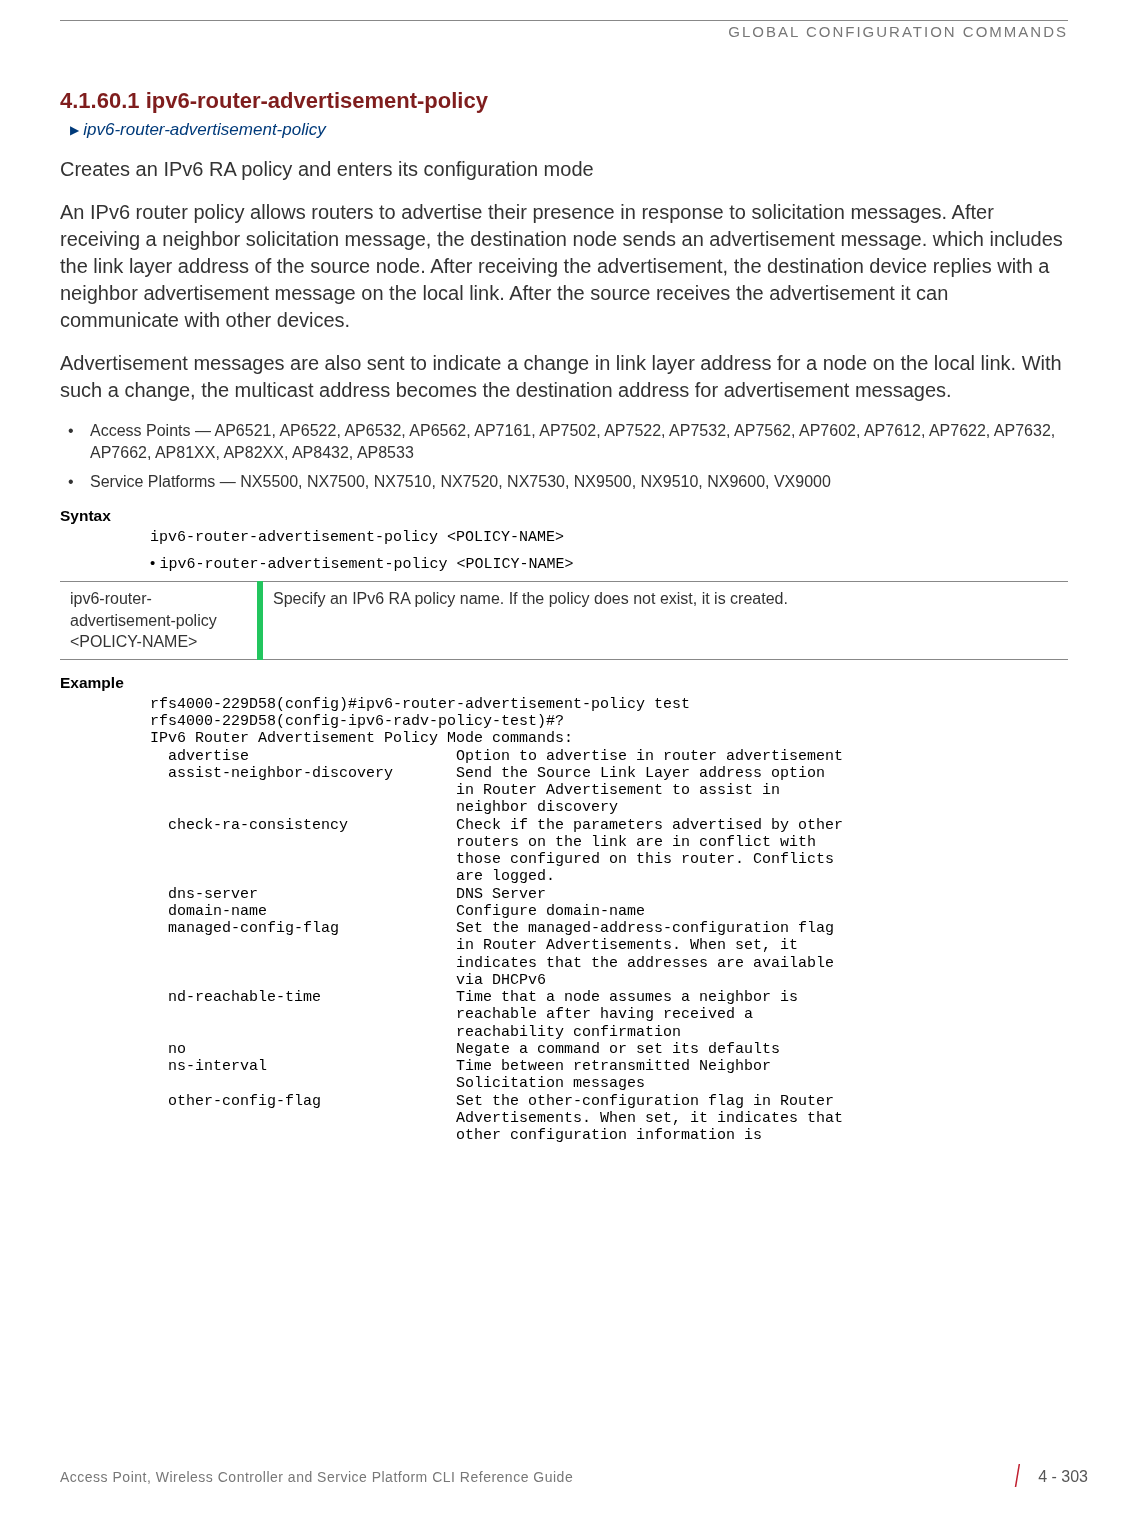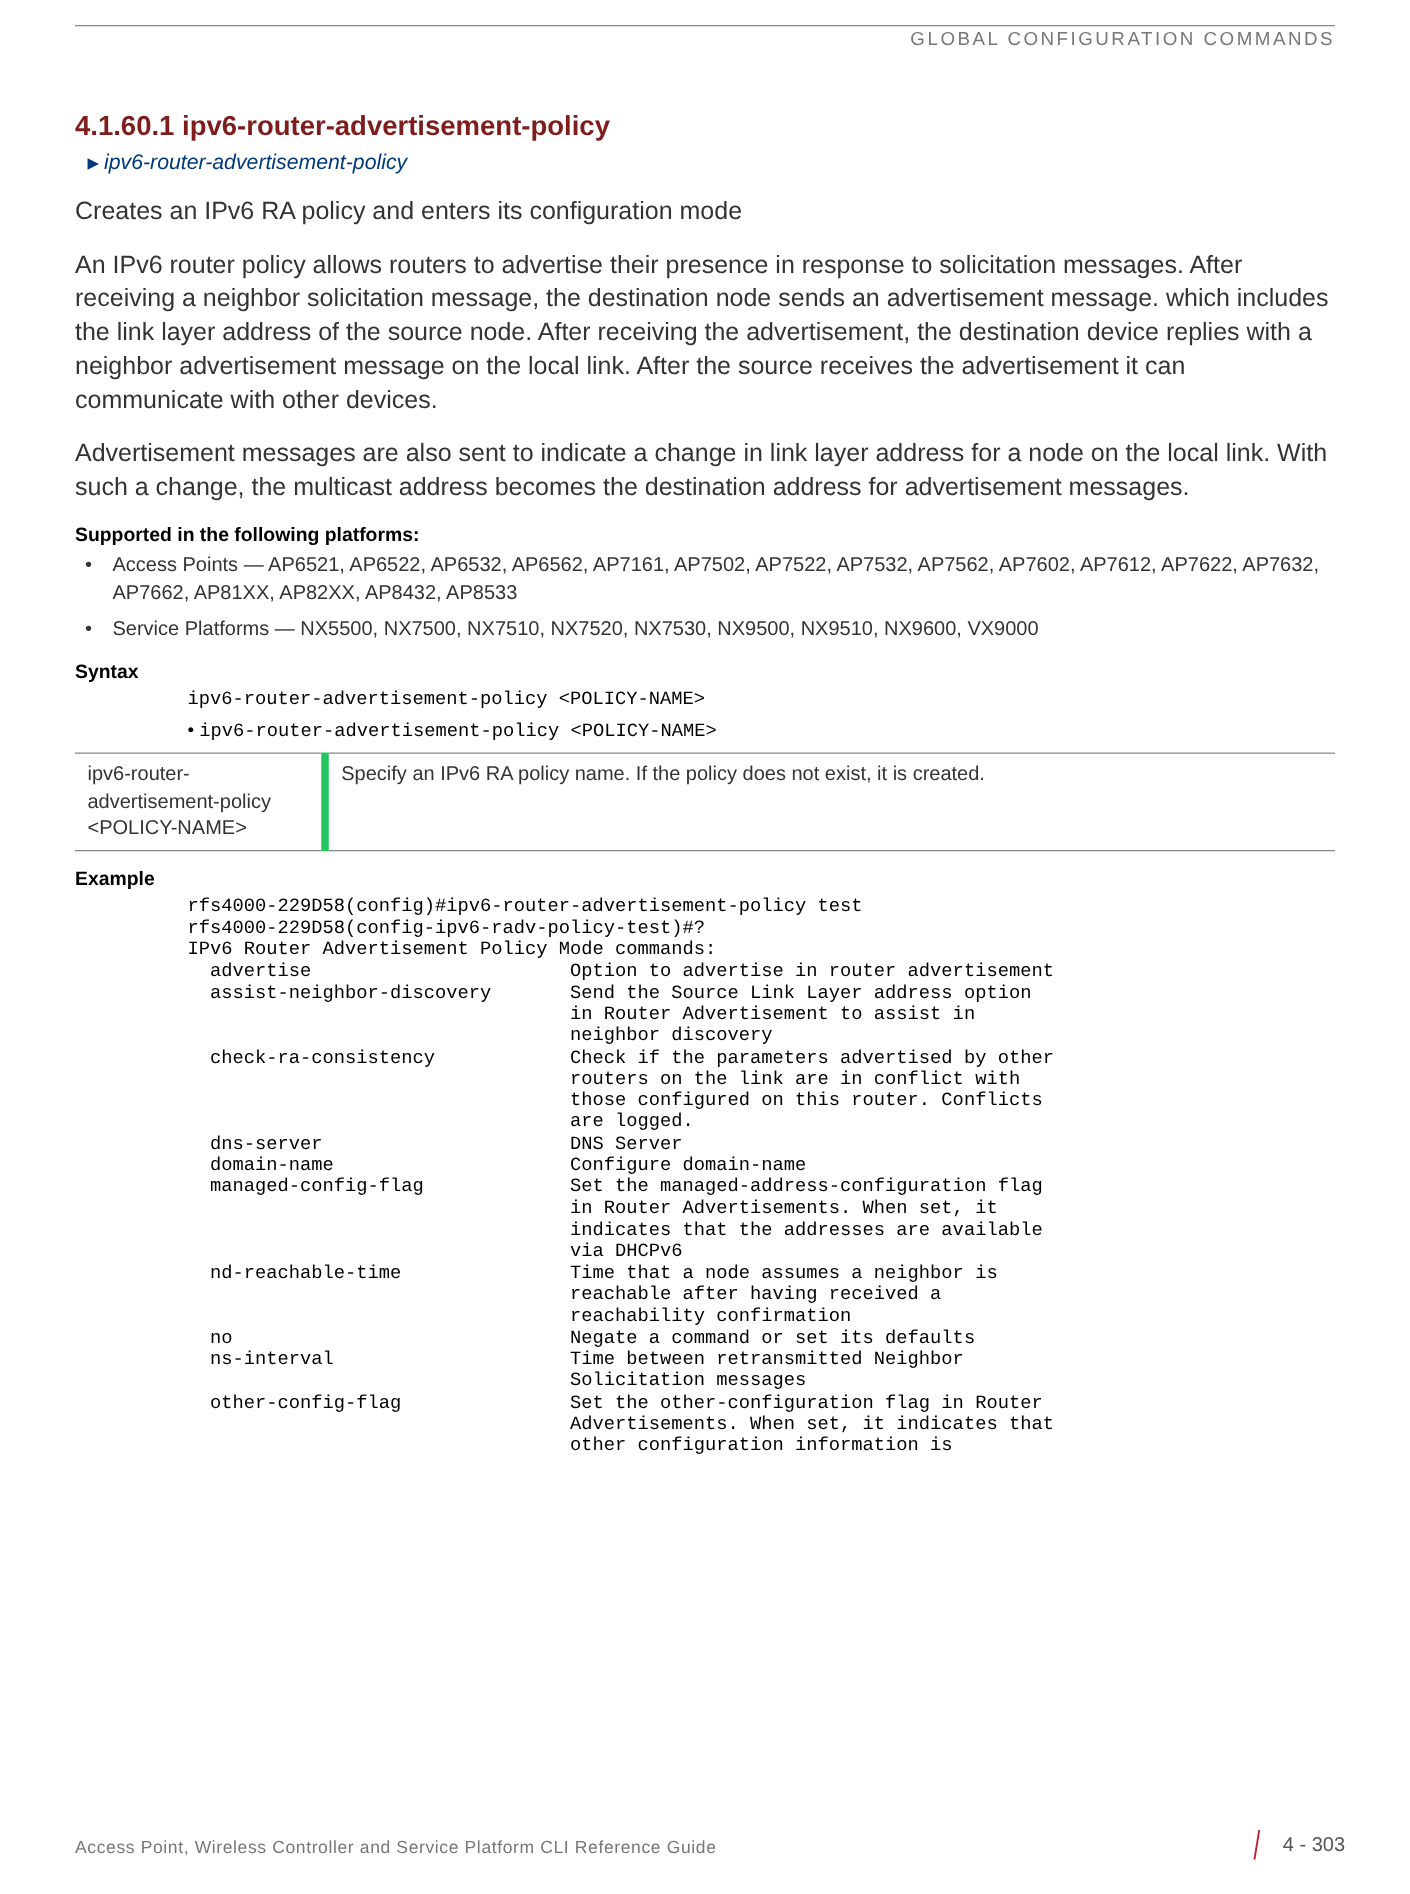--- a/index.html
+++ b/index.html
@@ -133,21 +133,21 @@
       color: #000;
     }
     .footer {
       position: absolute;
       bottom: 20px;
       left: 0;
       right: 0;
       display: flex;
       align-items: center;
       justify-content: space-between;
-      padding: 0 52px 0 60px;
+      padding: 0 40px 0 60px;
       text-align: right;
     }
     .footer-left {
       font-size: 14px;
       color: #777;
       letter-spacing: 0.5px;
       font-family: "Segoe UI Light", "Segoe UI", Arial, sans-serif;
     }
     .footer-right {
       display: flex;
@@ -176,21 +176,20 @@
 
   <div class="breadcrumb">
     <span class="breadcrumb-arrow">▶</span>
     <span class="breadcrumb-text">ipv6-router-advertisement-policy</span>
   </div>
 
   <p class="body">Creates an IPv6 RA policy and enters its configuration mode</p>
   <p class="body">An IPv6 router policy allows routers to advertise their presence in response to solicitation messages. After receiving a neighbor solicitation message, the destination node sends an advertisement message. which includes the link layer address of the source node. After receiving the advertisement, the destination device replies with a neighbor advertisement message on the local link. After the source receives the advertisement it can communicate with other devices.</p>
   <p class="body">Advertisement messages are also sent to indicate a change in link layer address for a node on the local link. With such a change, the multicast address becomes the destination address for advertisement messages.</p>
 
-  <div class="bold-head">Supported in the following platforms:</div>
   <ul class="platforms">
     <li>Access Points — AP6521, AP6522, AP6532, AP6562, AP7161, AP7502, AP7522, AP7532, AP7562, AP7602, AP7612, AP7622, AP7632, AP7662, AP81XX, AP82XX, AP8432, AP8533</li>
     <li>Service Platforms — NX5500, NX7500, NX7510, NX7520, NX7530, NX9500, NX9510, NX9600, VX9000</li>
   </ul>
 
   <div class="bold-head">Syntax</div>
   <div class="code-line">ipv6-router-advertisement-policy &lt;POLICY-NAME&gt;</div>
 
   <div class="param-line"><span>ipv6-router-advertisement-policy &lt;POLICY-NAME&gt;</span></div>
 

